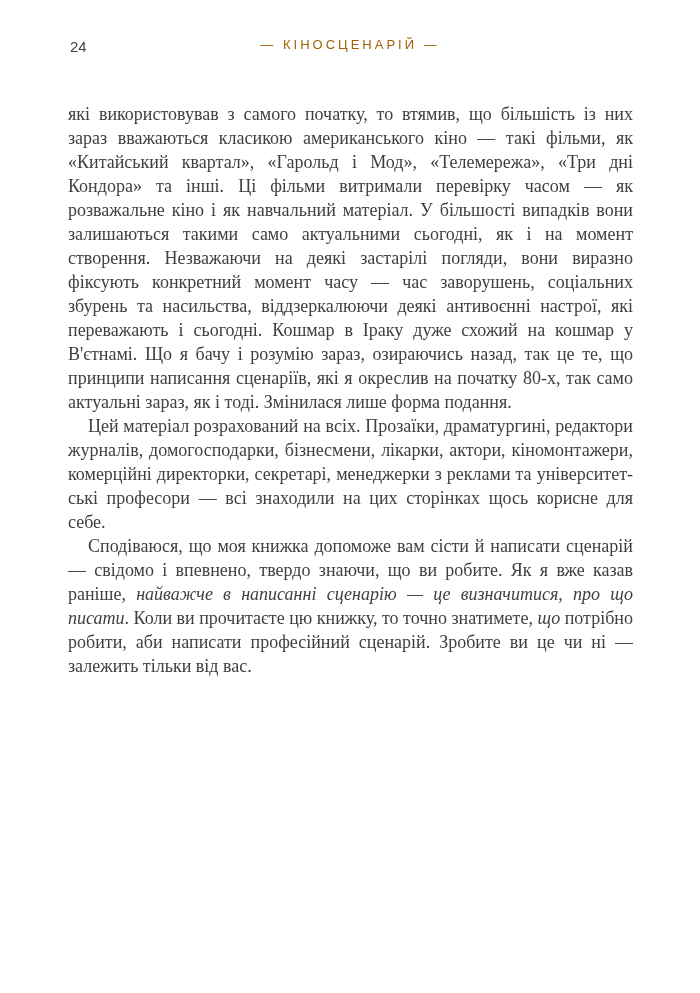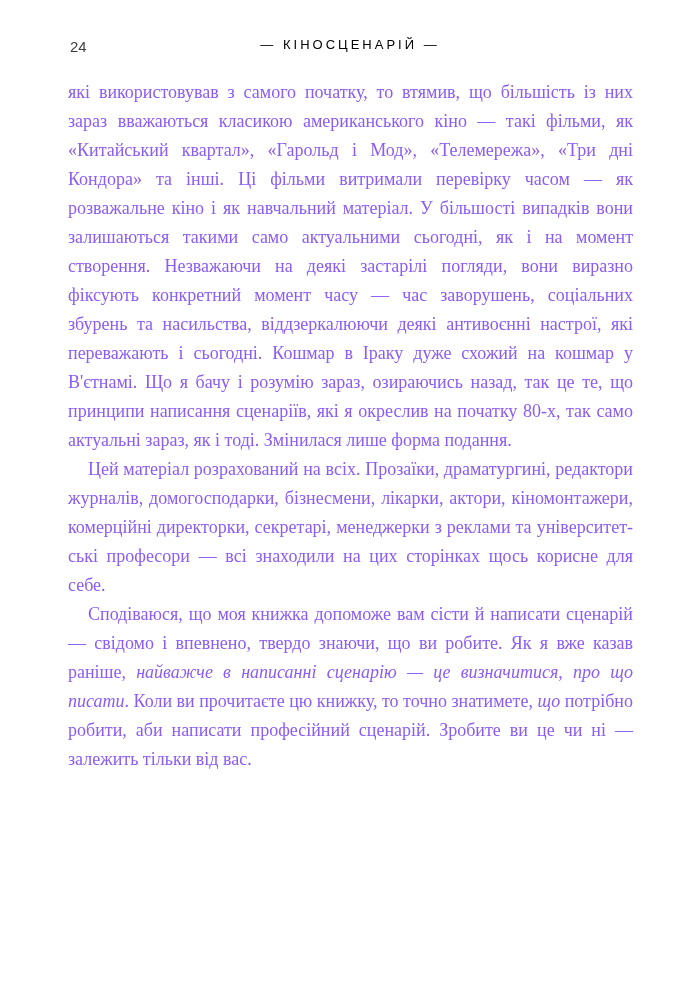--- a/index.html
+++ b/index.html
@@ -28,31 +28,31 @@
     top: 1px;
     font-family: "Liberation Sans", sans-serif;
     font-size: 15px;
     color: #3f3f3f;
   }
   .running-title {
     text-align: center;
     font-family: "Liberation Sans", sans-serif;
     font-size: 13px;
     letter-spacing: 3px;
-    color: #000000;
+    color: #a16207;
     font-weight: 400;
   }
   .body-text {
     position: absolute;
     left: 68px;
-    top: 78px;
+    top: 102px;
     width: 565px;
     font-size: 18px;
-    line-height: 29px;
-    color: #8b5cf6;
+    line-height: 24px;
+    color: #404040;
     text-align: justify;
   }
   .para {
     margin: 0;
     padding: 0;
   }
   .para.indent {
     text-indent: 20px;
   }
   em {

